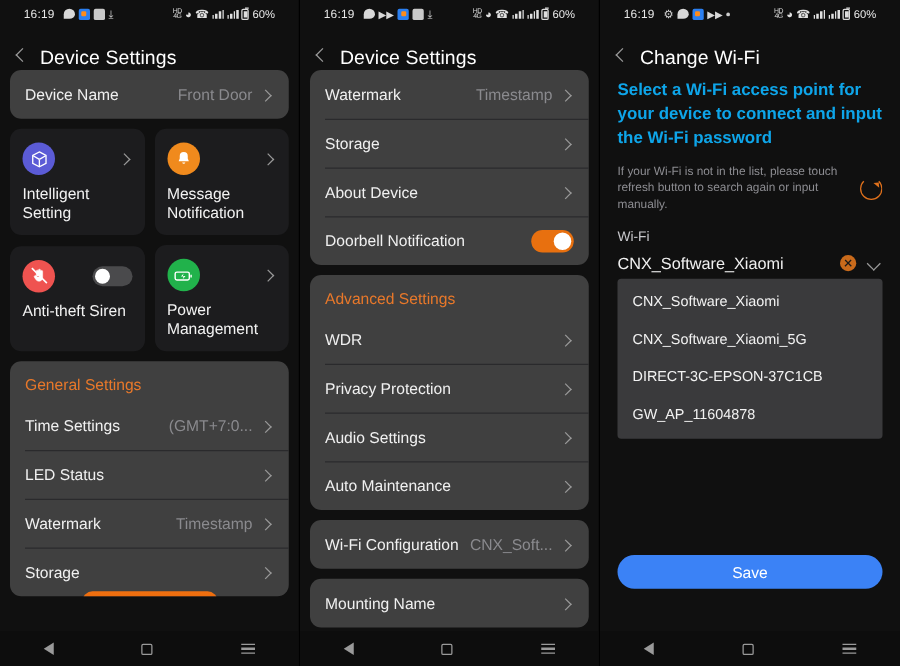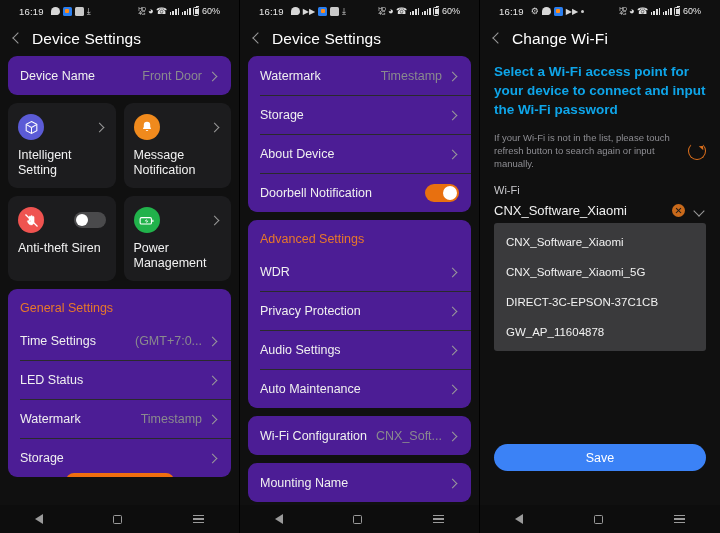--- a/index.html
+++ b/index.html
@@ -40,32 +40,32 @@
   .bars{ display:inline-flex; align-items:flex-end; gap:1px; height:8px; }
   .bars i{ width:1.6px; background:#e0e0e0; display:block; }
   .bars i:nth-child(1){height:3px}.bars i:nth-child(2){height:4.5px}
   .bars i:nth-child(3){height:6px}.bars i:nth-child(4){height:7.5px}
   .batt{ width:6px;height:9px;border:1px solid #ddd;border-radius:1.5px;position:relative;display:inline-block;}
   .batt::before{content:"";position:absolute;top:-2px;left:1.5px;width:3px;height:1.2px;background:#ddd;}
   .batt::after{content:"";position:absolute;left:.8px;bottom:.8px;width:2.8px;height:4.5px;background:#ddd;}
   .sb-pct{ font-size:9px; color:#e8e8e8; }
 
   
-  .appbar{ height:34px; flex:0 0 34px; display:flex; align-items:center; padding:0 10px; }
+  .appbar{ height:34px; flex:0 0 34px; display:flex; align-items:flex-end; padding:0 10px; }
   .back{ width:16px; height:22px; position:relative; flex:0 0 16px; cursor:pointer; }
   .back::before{
     content:""; position:absolute; left:4px; top:6px; width:7px; height:7px;
     border-left:1.3px solid #9a9a9a; border-bottom:1.3px solid #9a9a9a;
     transform:rotate(45deg);
   }
   .apptitle{ font-size:15.5px; color:#fff; margin-left:6px; letter-spacing:.1px; }
 
   
   .content{ flex:1 1 auto; overflow:hidden; position:relative; padding:0 8px; }
-  .card{ background:#4c1d95; border-radius:9px; margin-bottom:8px; overflow:hidden; }
+  .card{ background:#404040; border-radius:9px; margin-bottom:8px; overflow:hidden; }
   .row{
     display:flex; align-items:center; height:39px; padding:0 12px;
     position:relative; cursor:pointer;
   }
   .row + .row::before{
     content:""; position:absolute; left:12px; right:0; top:0; height:1px; background:#2a2a2c;
   }
   .row-label{ font-size:12.5px; color:#f0f0f0; white-space:nowrap; }
   .row-value{ margin-left:auto; font-size:12.5px; color:#8a8a8e; white-space:nowrap;
               overflow:hidden; text-overflow:ellipsis; max-width:100px; text-align:right;}
@@ -77,21 +77,21 @@
   }
   .section-head{ font-size:12.5px; color:#e8782a; padding:12px 12px 6px; }
 
   
   .toggle{ margin-left:auto; width:34px; height:18px; border-radius:10px; position:relative; cursor:pointer; }
   .toggle.on{ background:#e8700f; }
   .toggle .knob{ position:absolute; top:2px; width:14px; height:14px; border-radius:50%; background:#fff; }
   .toggle.on .knob{ right:2px; }
 
   
-  .tiles{ display:flex; gap:8px; margin-bottom:8px; }
+  .tiles{ display:flex; gap:8px; margin-bottom:8px;align-items:center; }
   .tile{
     flex:1 1 0; background:#1c1c1e; border-radius:9px; padding:9px 10px 10px;
     min-height:84px; position:relative; cursor:pointer;
   }
   .tile-top{ display:flex; align-items:center; height:30px; }
   .tile-ico{ width:26px; height:26px; border-radius:50%; display:flex; align-items:center; justify-content:center; flex:0 0 26px; }
   .ico-purple{ background:#5b5bd6; }
   .ico-orange{ background:#f08a1d; }
   .ico-red{ background:#ef5350; }
   .ico-green{ background:#21b24b; }

